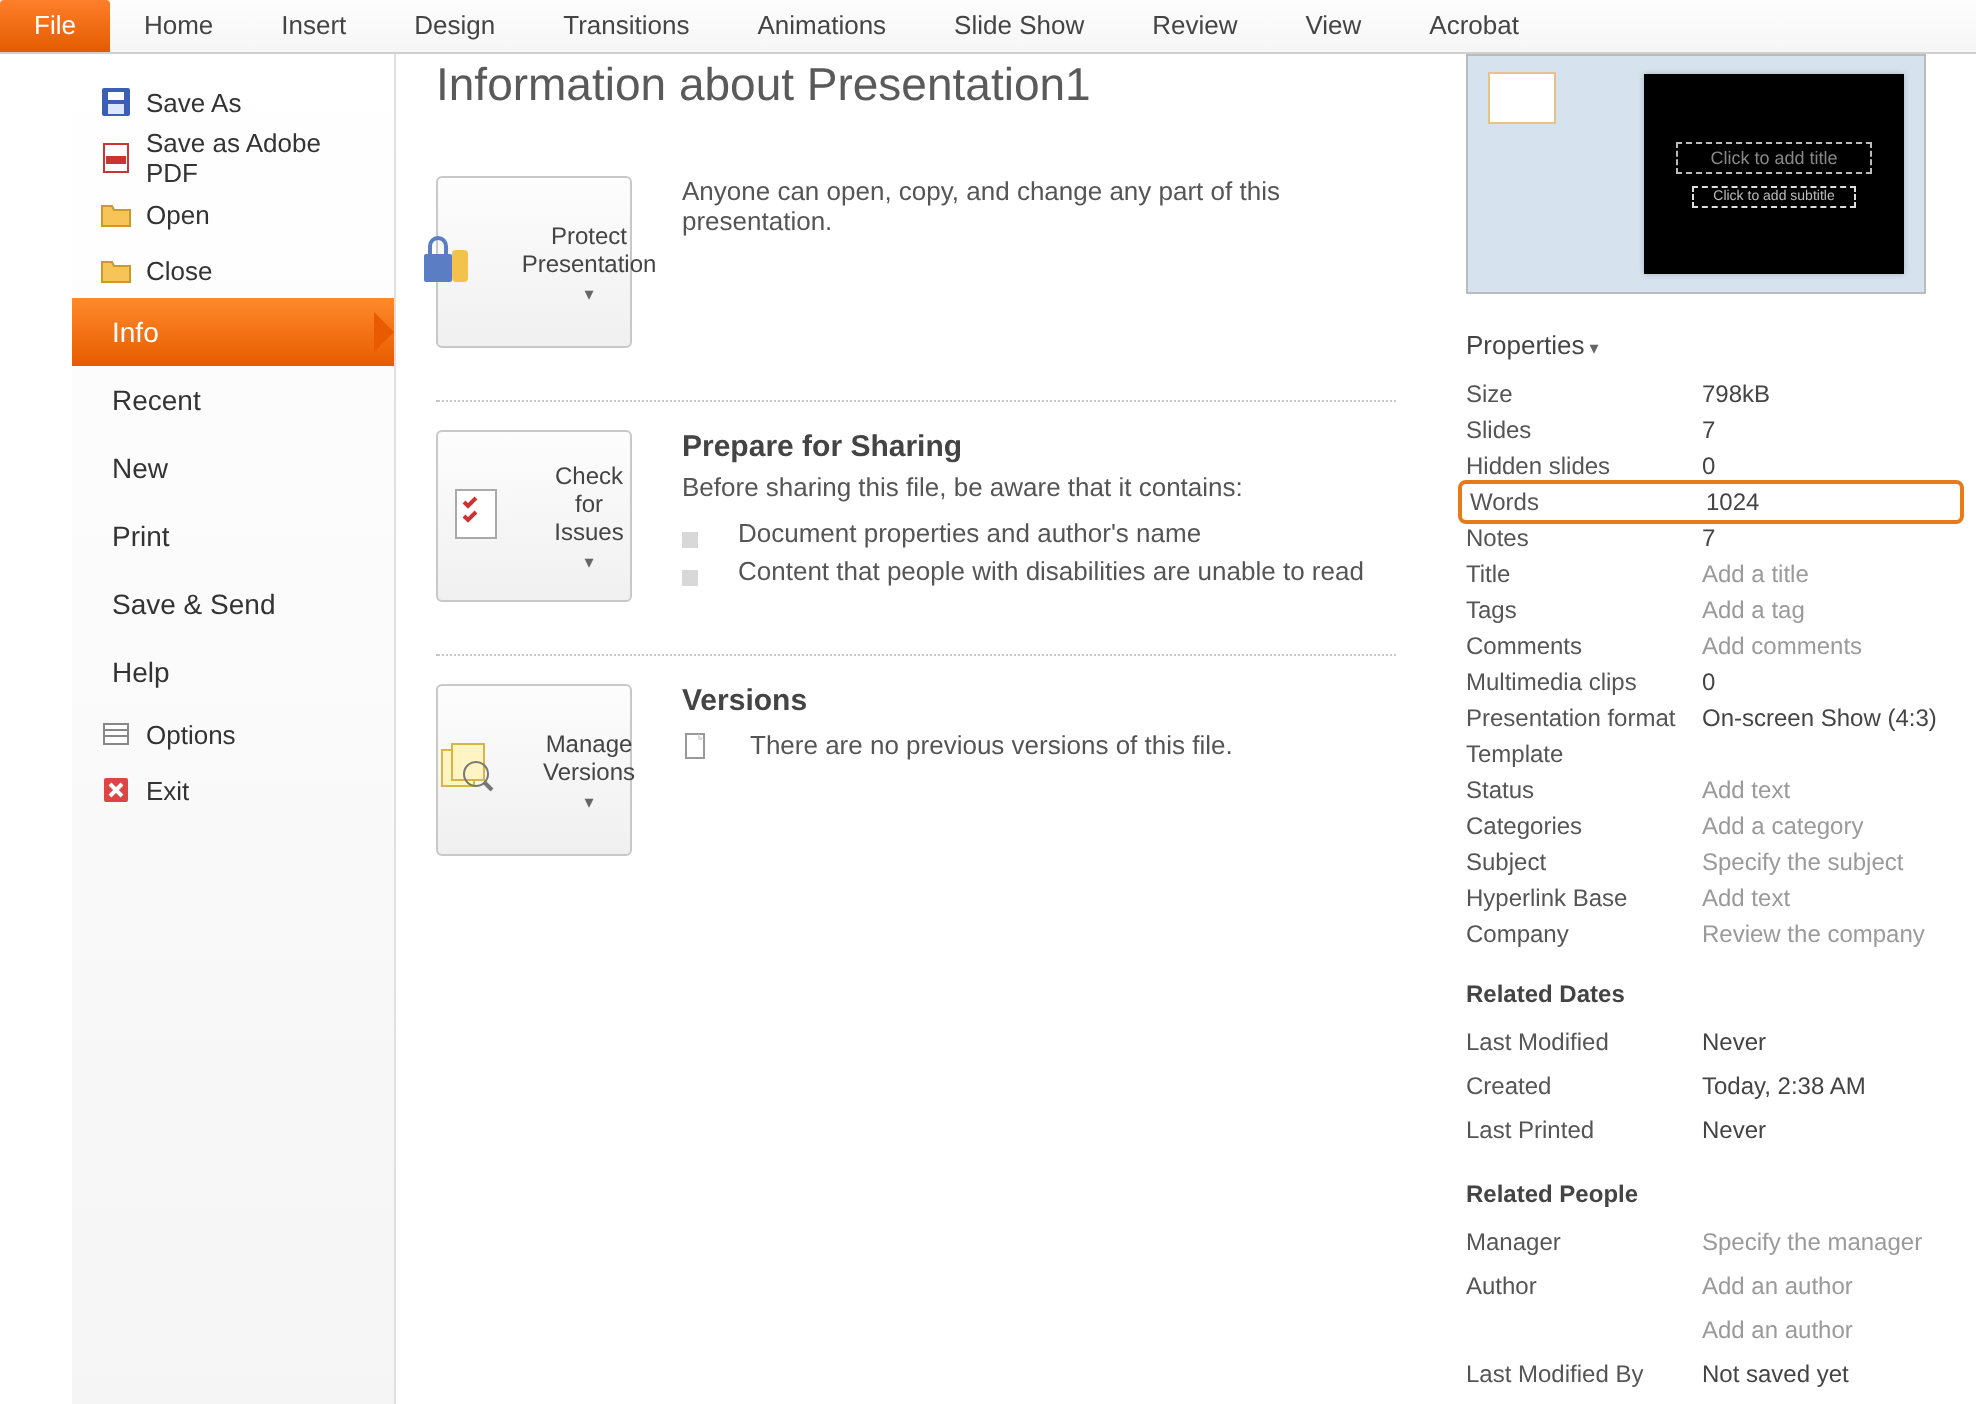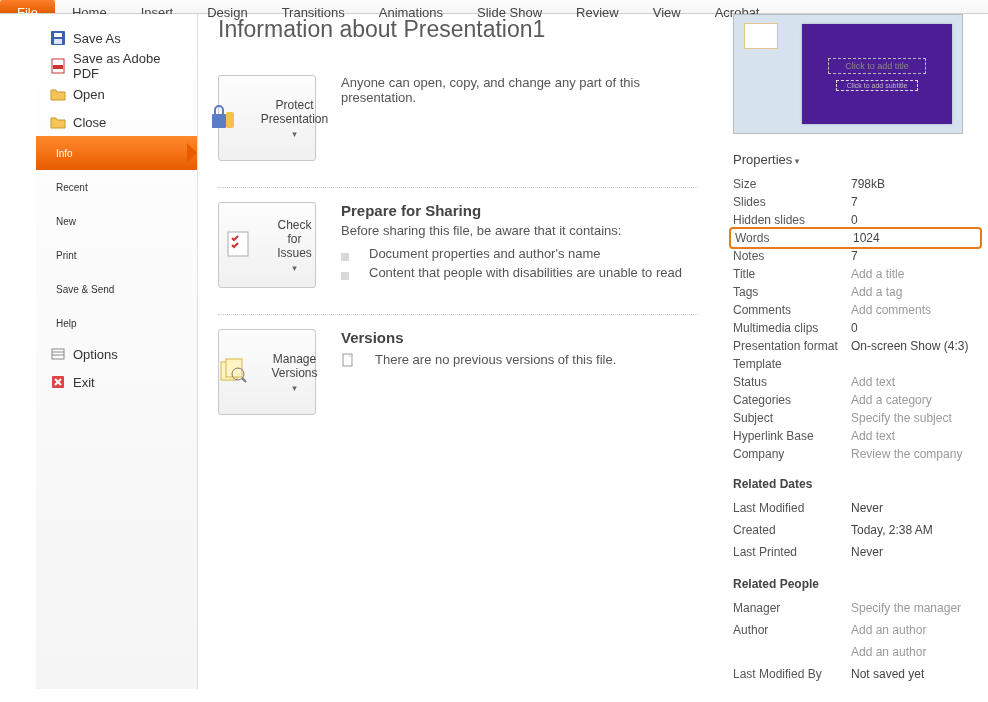--- a/index.html
+++ b/index.html
@@ -1,49 +1,49 @@
 <!DOCTYPE html>
 <html><head>
 <meta charset="utf-8">
 <style>
 * { margin: 0; padding: 0; box-sizing: border-box; font-family: "Segoe UI", Tahoma, sans-serif; }
 body { background: #fff; width: 988px; height: 702px; overflow: hidden; font-size: 13px; color: #444; }
 
 
-.ribbon { height: 14px; display: flex; border-bottom: 1px solid #d0d0d0; background: linear-gradient(#fdfdfd, #f6f6f6); }
+.ribbon { height: 27px; display: flex; border-bottom: 1px solid #d0d0d0; background: linear-gradient(#fdfdfd, #f6f6f6); }
 .ribbon-tab { padding: 5px 17px; font-size: 13px; color: #444; cursor: pointer; }
 .ribbon-tab.active { background: linear-gradient(#ff7f2a, #e35b00); color: #fff; border-radius: 2px 2px 0 0; }
 
 
 .main { display: flex; height: 675px; margin-left: 36px; }
 .sidebar { width: 162px; background: linear-gradient(#fff, #f5f5f5); border-right: 1px solid #e0e0e0; padding-top: 10px; }
 .content { flex: 1; padding: 0 20px; overflow: hidden; }
 .rightpane { width: 270px; padding: 0 10px 0 15px; font-size: 12px; color: #555; overflow: hidden; }
 
 
 .sb-item { display: flex; align-items: center; gap: 7px; padding: 4px 14px; height: 28px; cursor: pointer; color: #333; }
 .sb-item .ico { width: 16px; height: 16px; display: inline-flex; align-items: center; justify-content: center; }
-.sb-item.big { height: 34px; font-size: 10px; padding-left: 20px; }
+.sb-item.big { height: 34px; font-size: 14px; padding-left: 20px; }
 .sb-item.selected { background: linear-gradient(#ff8a2b, #e85b00); color: #fff; position: relative; }
 .sb-item.selected::after { content:""; position:absolute; right:-10px; top:50%; margin-top:-10px; border:10px solid transparent; border-left-color:#e85b00; }
 
 
 .page-title { font-size: 23px; color: #5a5a5a; margin: 2px 0 18px 0; font-weight: normal; }
 .section { display: flex; gap: 25px; padding: 14px 0 26px 0; border-bottom: 1px dotted #c8c8c8; }
 .big-btn { width: 98px; min-height: 86px; background: linear-gradient(#fdfdfd, #f0f0f0); border: 1px solid #c8c8c8; border-radius: 3px; display: flex; flex-direction: row; align-items: center; justify-content: center; padding: 8px 4px 6px 4px; font-size: 12px; color: #444; text-align: center; cursor: pointer; gap: 21px; }
 .big-btn .bicon { width: 36px; height: 32px; display: flex; align-items: center; justify-content: center; margin-bottom: 4px; }
 .sec-body h3 { font-size: 15px; font-weight: 600; color: #444; margin-bottom: 4px; }
 .sec-body p { font-size: 13px; color: #555; }
 .bullet-list { margin-top: 6px; }
 .bullet-row { display: flex; align-items: flex-end; gap: 20px; font-size: 13px; color: #555; padding: 2px 0; }
 .sq { width: 8px; height: 8px; background: #d8d8d8; }
 
 
 .thumb-wrap { width: 230px; height: 120px; border: 1px solid #bbb; background: #d6e2ee; display: flex; align-items: center; justify-content: flex-end; padding: 8px 10px; margin-bottom: 18px; }
-.thumb-slide { width: 150px; height: 100px; background: #4c1d95; box-shadow: 0 0 3px rgba(0,0,0,.2); display: flex; flex-direction: column; align-items: center; justify-content: center; gap: 6px; }
+.thumb-slide { width: 130px; height: 100px; background: #000000; box-shadow: 0 0 3px rgba(0,0,0,.2); display: flex; flex-direction: column; align-items: center; justify-content: center; gap: 6px; }
 .thumb-title { border: 1px dashed #bbb; padding: 2px 16px; font-size: 9px; color: #888; }
 .thumb-sub { border: 1px dashed #ddd; padding: 1px 10px; font-size: 7px; color: #bbb; }
 .thumb-mini { width: 34px; height: 26px; background: #fff; border: 1px solid #e6c38a; position: relative; margin-right: auto; align-self: flex-start; }
 
 .prop-head { font-size: 13px; color: #444; margin: 6px 0 8px 0; }
 .prop-row { display: flex; padding: 2px 0; font-size: 12px; align-items: center; }
 .prop-row.hl { border: 2px solid #e87a1a; border-radius: 4px; margin: -2px -4px; padding: 2px 4px; }
 .prop-label { width: 118px; color: #555; }
 .prop-val { color: #444; }
 .prop-val.muted { color: #9a9a9a; }

